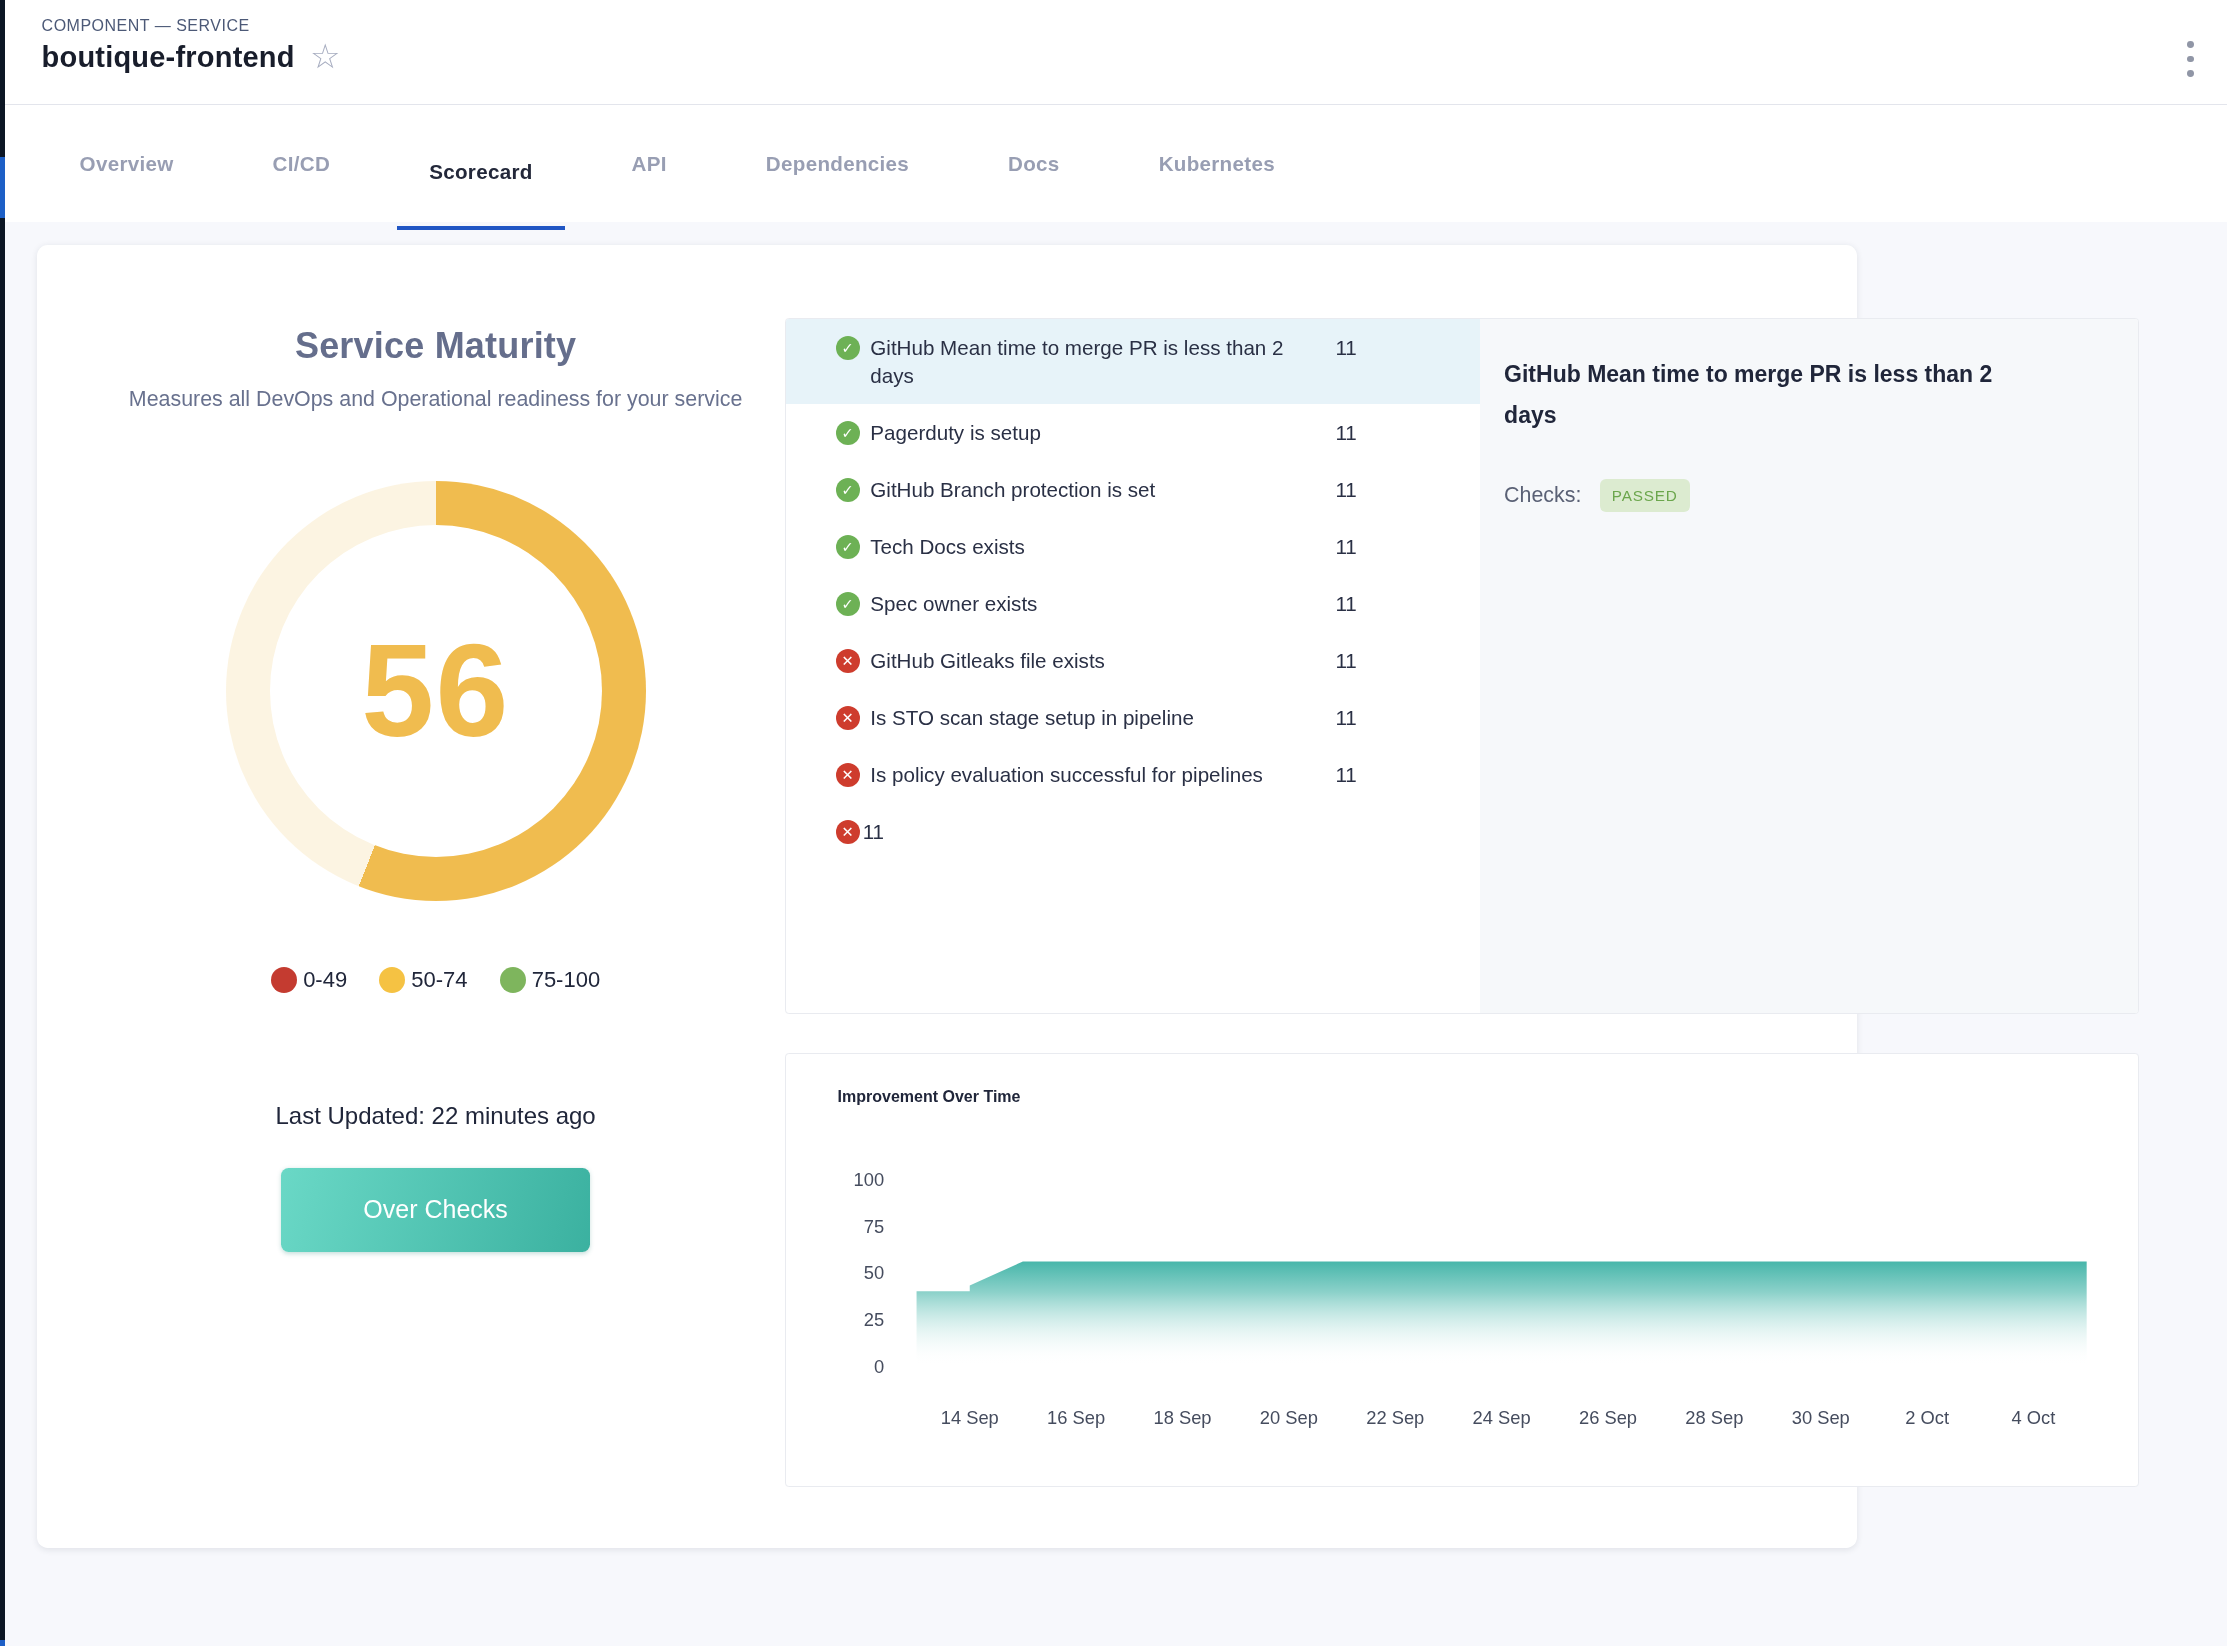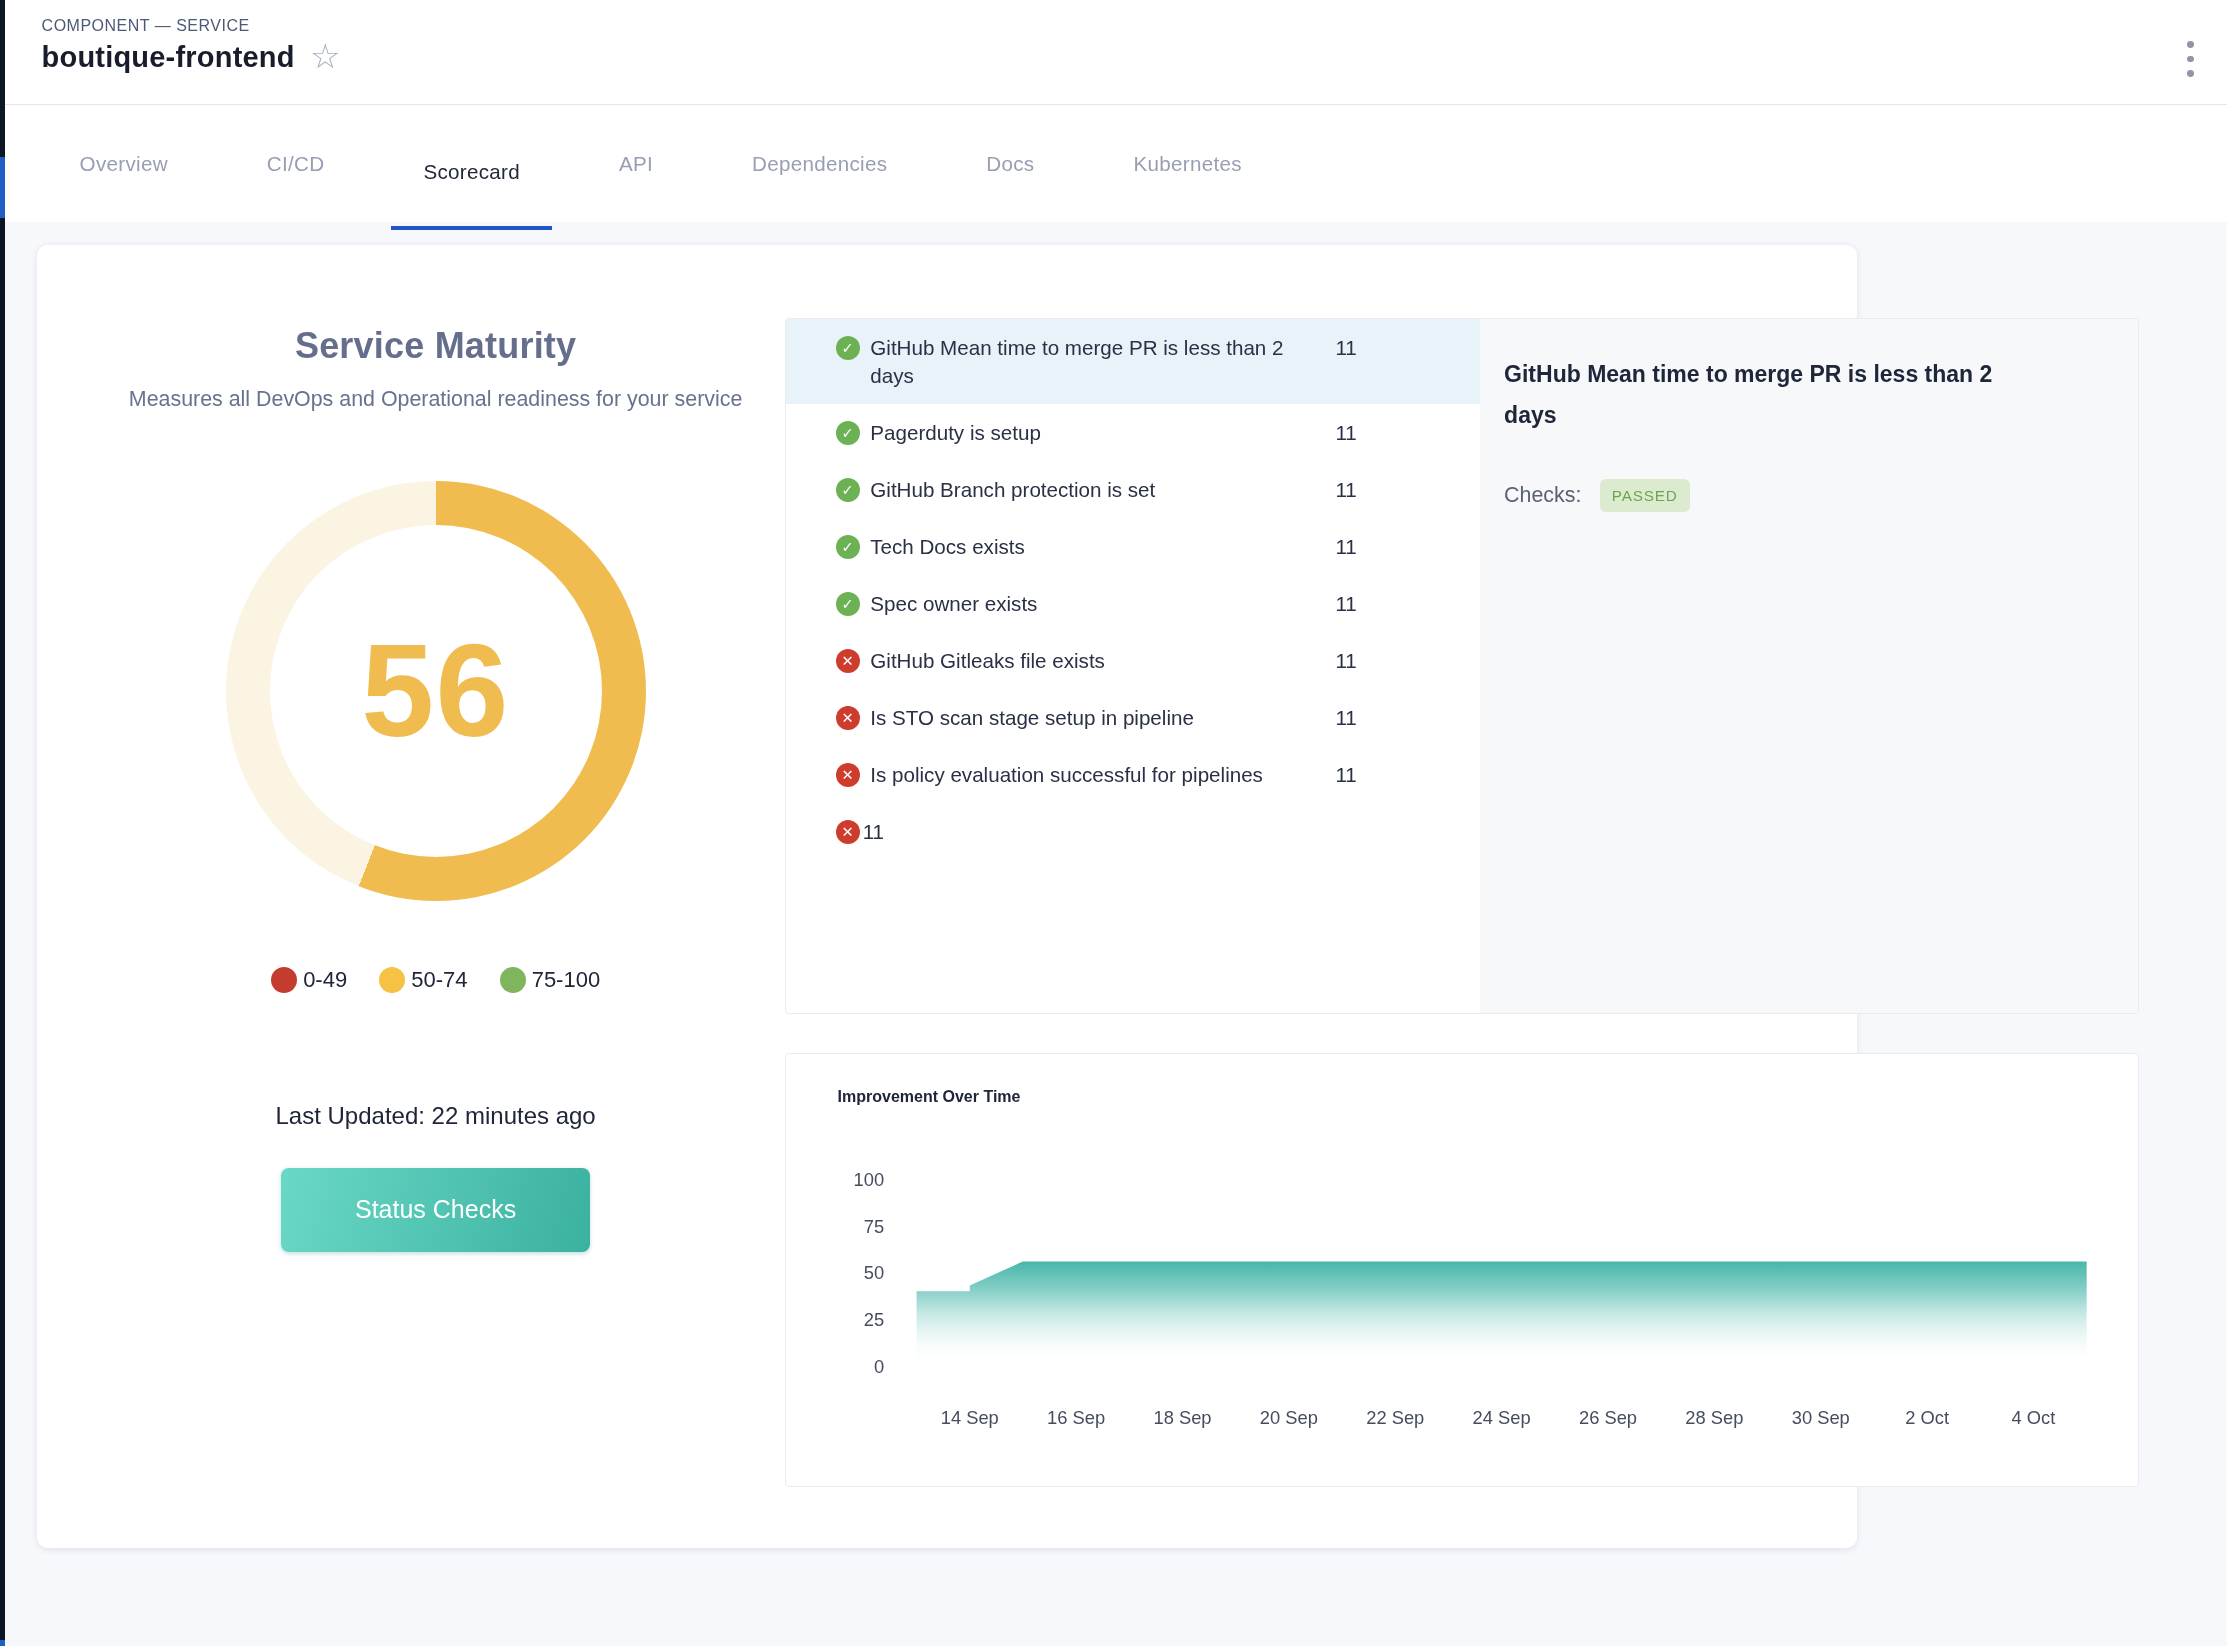--- a/index.html
+++ b/index.html
@@ -18,21 +18,21 @@
   .kicker { position:absolute; left:37px; top:17px; font-size:16px; font-weight:500; letter-spacing:0.5px; color:#4c5977; }
   .title-row { position:absolute; left:37px; top:40px; display:flex; align-items:center; gap:15.3px; }
   .title-row h1 { font-size:29px; font-weight:700; color:#181d2b; letter-spacing:0.2px; }
   .star { font-size:34px; color:#a7adc0; line-height:1; cursor:pointer; position:relative; top:-1.5px; }
   .meta-wrap { position:absolute; right:0; top:0; height:105px; }
   .kebab { position:absolute; left:2179px; top:38px; display:flex; flex-direction:column; gap:7.6px; cursor:pointer; padding:3.1px; }
   .kebab i { width:6.9px; height:6.9px; border-radius:50%; background:#9096a6; }
 
   
   .tabs { position:absolute; left:4.6px; top:106px; right:0; height:115px; background:#fff; display:flex; align-items:center; padding-left:43px; gap:35px; z-index:9; }
-  .tab { position:relative; height:100%; display:flex; align-items:center; padding:0 32px; font-size:20.6px; font-weight:400; letter-spacing:0.3px; color:#989eb3; cursor:pointer; }
+  .tab { position:relative; height:100%; display:flex; align-items:center; padding:0 32px; font-size:20.6px; font-weight:700; letter-spacing:0.3px; color:#989eb3; cursor:pointer; }
   .tab.active { color:#23283a;margin-top:17px; }
   .tab.active::after { content:""; position:absolute; left:0; right:0; bottom:0; height:3.8px; background:#2156c4; }
 
   
   .content { position:absolute; left:4.6px; top:222px; right:0; bottom:0; background:#f7f8fc; }
   .card { position:absolute; left:32px; top:23px; width:1820px; height:1303px; background:#fff; border-radius:10.7px; box-shadow:0 1.5px 6.1px rgba(25,35,60,.10); }
 
   
   .left-col { position:absolute; left:32px; top:80px; width:734px; text-align:center; }
   .left-col h2 { font-size:36px; font-weight:600; color:#656e8c; letter-spacing:0.2px; }
@@ -127,21 +127,21 @@
           <div class="legend-item">
             <span class="legend-dot" style="background: rgb(245, 194, 67);"></span>
             <span class="legend-label">50-74</span>
           </div>
           <div class="legend-item">
             <span class="legend-dot" style="background: rgb(126, 181, 93);"></span>
             <span class="legend-label">75-100</span>
           </div>
         </div>
       <div class="updated">Last Updated: 22 minutes ago</div>
-      <button class="rerun">Status Checks</button>
+      <button class="rerun">Over Checks</button>
     </div>
 
     <div class="checks-panel">
       <div class="checks-list">
         <div id="check-rows">
             <div class="check-row selected">
               <span class="check-icon passed">✓</span>
               <span class="row-text">GitHub Mean time to merge PR is less than 2 days</span>
               <span class="row-weight">11</span>
             </div>

